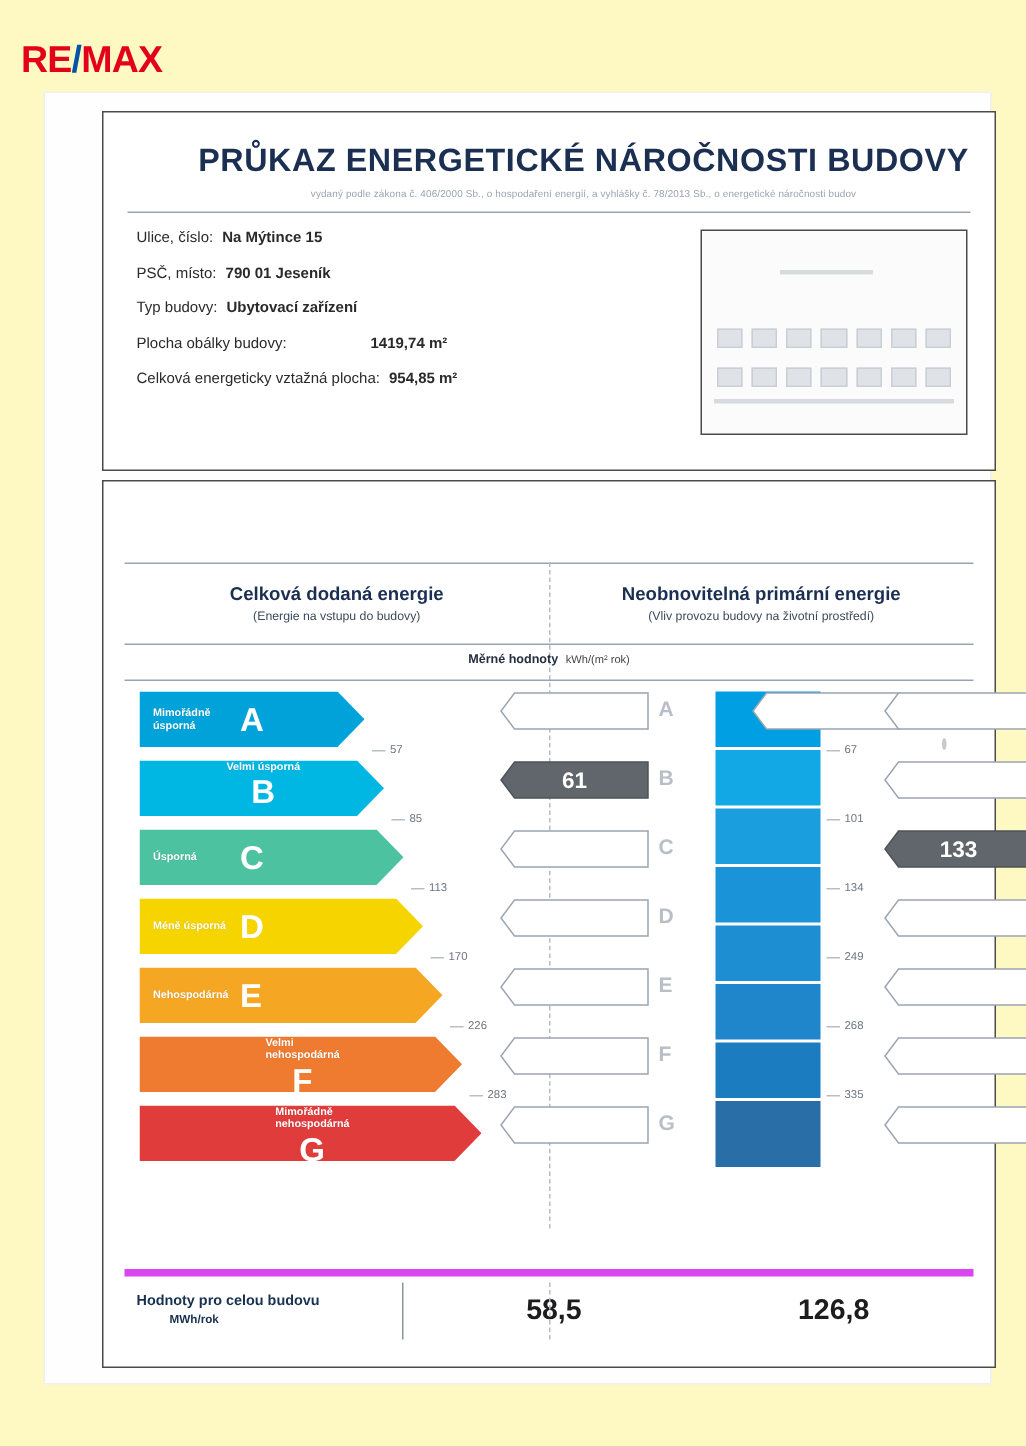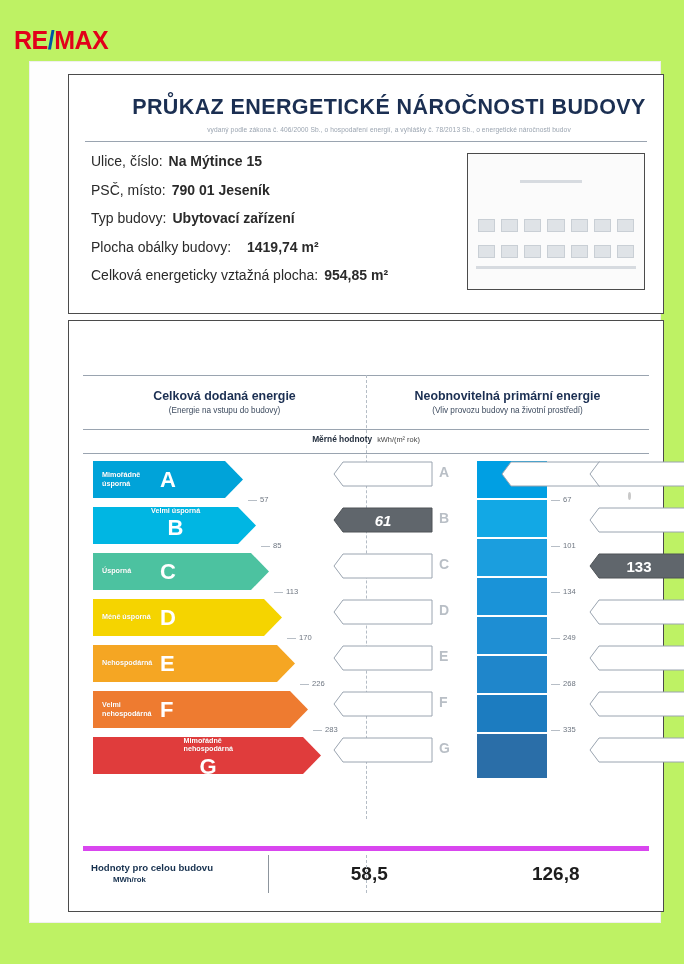--- a/index.html
+++ b/index.html
@@ -12,21 +12,21 @@
     height: 964px;
     font-family: "Liberation Sans", sans-serif;
     color: #1a1a1a;
     position: relative;
     overflow: hidden;
   }
   .page {
     position: absolute;
     left: 0; top: 0;
     width: 684px; height: 964px;
-    background: #bef264;
+    background: #fef9c3;
   }
   
   .brand {
     position: absolute;
     left: 14px;
     top: 26px;
     font-size: 25px;
     font-weight: bold;
     letter-spacing: -0.5px;
     font-family: "Liberation Sans", sans-serif;
@@ -83,21 +83,21 @@
     border-top: 1px solid #9aa4b0;
   }
   .info {
     position: absolute;
     left: 22px;
     top: 78px;
     width: 300px;
   }
   .info-row {
     display: flex;
-    font-size: 14px;
+    font-size: 10px;
     margin-bottom: 12.5px;
     color: #2a2a2a;
   }
   .info-label { white-space: nowrap; }
   .info-value {
     font-weight: bold;
     margin-left: 6px;
     white-space: nowrap;
   }
   .info-row.wide .info-label { min-width: 150px; }
@@ -448,21 +448,21 @@
         </div>
 
         <div class="band" style="top:184px; width:202px;">
           <svg class="arrow-body" viewBox="0 0 202 37" preserveAspectRatio="none">
             <polygon points="0,0 184,0 202,18.5 184,37 0,37" fill="#f5a623"></polygon>
           </svg>
           <span class="band-label">Nehospodárná</span>
           <span class="band-letter">E</span>
         </div>
 
-        <div class="band" style="top:230px; width:215px;">
+        <div class="band" style="top:230px; width:215px;flex-direction:column;">
           <svg class="arrow-body" viewBox="0 0 215 37" preserveAspectRatio="none">
             <polygon points="0,0 197,0 215,18.5 197,37 0,37" fill="#ee7b30"></polygon>
           </svg>
           <span class="band-label">Velmi nehospodárná</span>
           <span class="band-letter">F</span>
         </div>
 
         <div class="band" style="top:276px; width:228px;flex-direction:column;">
           <svg class="arrow-body" viewBox="0 0 228 37" preserveAspectRatio="none">
             <polygon points="0,0 210,0 228,18.5 210,37 0,37" fill="#e03c3c"></polygon>
@@ -482,21 +482,21 @@
           <svg width="100" height="26" viewBox="0 0 100 26">
             <polygon points="10,1 99,1 99,25 10,25 1,13" fill="#ffffff" stroke="#9aa4b0" stroke-width="1"></polygon>
           </svg>
           <span class="marker-letter" style="left:106px; top:3px;">A</span>
         </div>
 
         <div style="position:absolute; left:250px; top:46px;">
           <svg width="100" height="26" viewBox="0 0 100 26">
             <polygon points="10,1 99,1 99,25 10,25 1,13" fill="#60666c" stroke="#4e5357" stroke-width="1"></polygon>
           </svg>
-          <span style="position:absolute; left:0; top:0; width:100px; height:26px; display:flex; align-items:center; justify-content:center; font-size:15px; font-weight:bold; color:#fff;font-style:italic;">61</span>
+          <span style="position:absolute; left:0; top:0; width:100px; height:26px; display:flex; align-items:center; justify-content:center; font-size:15px; font-weight:bold; color:#fff;">61</span>
           <span class="marker-letter" style="left:106px; top:3px;">B</span>
         </div>
 
         <div style="position:absolute; left:250px; top:92px;">
           <svg width="100" height="26" viewBox="0 0 100 26">
             <polygon points="10,1 99,1 99,25 10,25 1,13" fill="#ffffff" stroke="#9aa4b0" stroke-width="1"></polygon>
           </svg>
           <span class="marker-letter" style="left:106px; top:3px;">C</span>
         </div>
 

